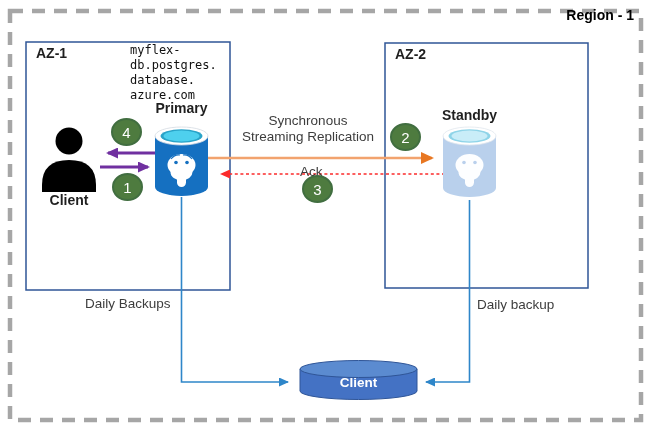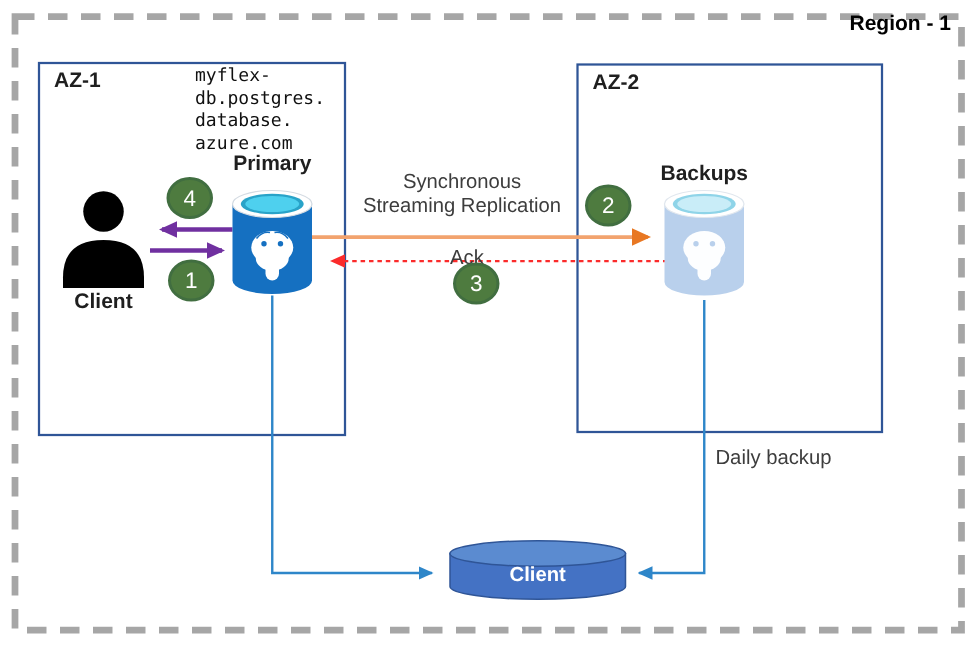--- a/index.html
+++ b/index.html
@@ -99,26 +99,27 @@
 
   <div class="lbl bold" style="left:36px;top:45px;">AZ-1</div>
   <div class="lbl bold" style="left:395px;top:46px;">AZ-2</div>
 
   <div class="lbl mono" style="left:130px;top:43px;">myflex-
 db.postgres.
 database.
 azure.com</div>
 
   <div class="lbl bold center" style="left:146px;top:100px;width:71px;">Primary</div>
-  <div class="lbl bold center" style="left:434px;top:107px;width:71px;">Backups</div>
+  <div class="lbl bold center" style="left:434px;top:107px;width:71px;">Standby</div>
   <div class="lbl bold center" style="left:34px;top:192px;width:70px;">Client</div>
 
   <div class="lbl reg pre center" style="left:228px;top:113px;width:160px;line-height:16px;">Synchronous
 Streaming Replication</div>
   <div class="lbl reg" style="left:268px;top:164px;margin-left:32px;">Ack</div>
+  <div class="lbl reg" style="left:85px;top:296px;">Daily Backups</div>
   <div class="lbl reg" style="left:477px;top:297px;">Daily backup</div>
 
   <div class="lbl backup-txt center" style="left:318px;top:375px;width:81px;">Client</div>
 
   <div class="badge" style="left:111px;top:118px;">4</div>
   <div class="badge" style="left:112px;top:173px;">1</div>
   <div class="badge" style="left:390px;top:123px;">2</div>
   <div class="badge" style="left:302px;top:175px;">3</div>
 
 </div>

